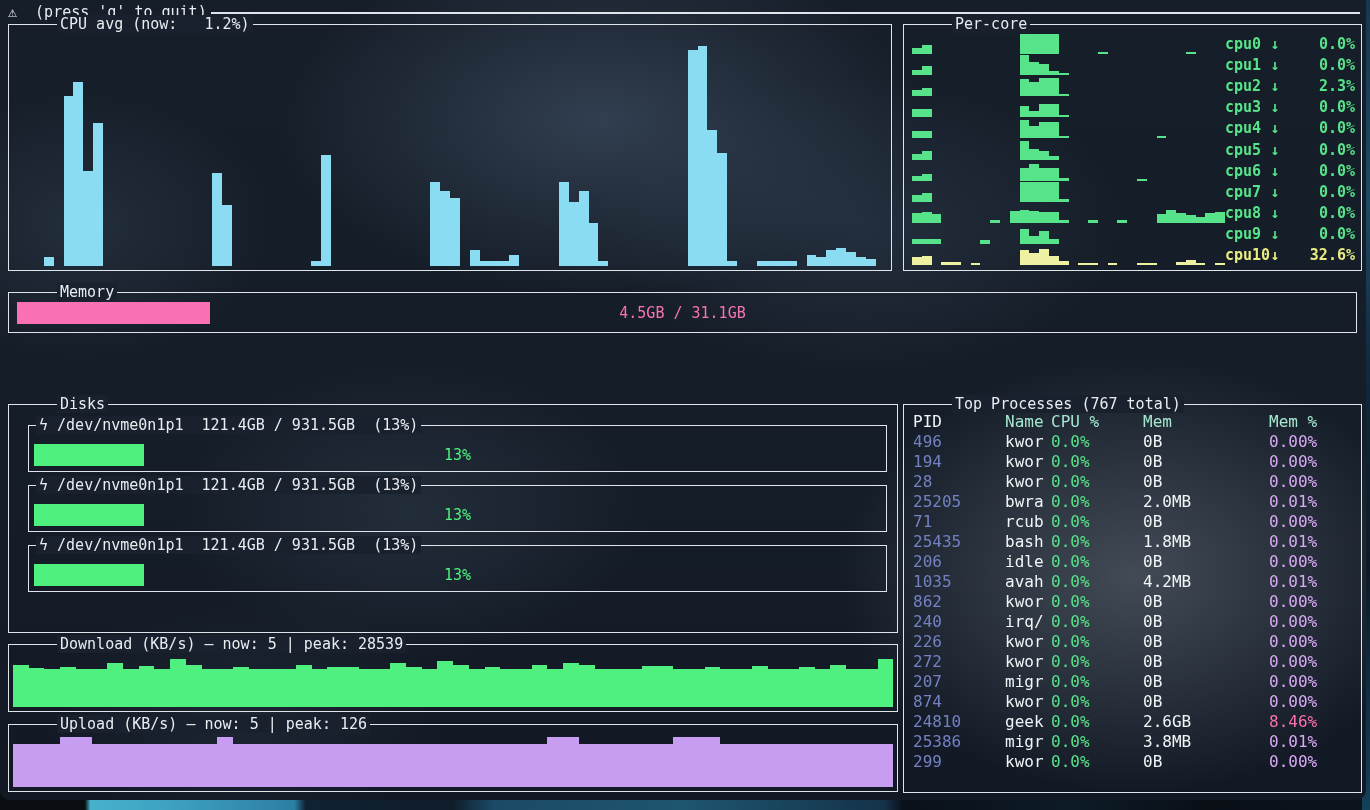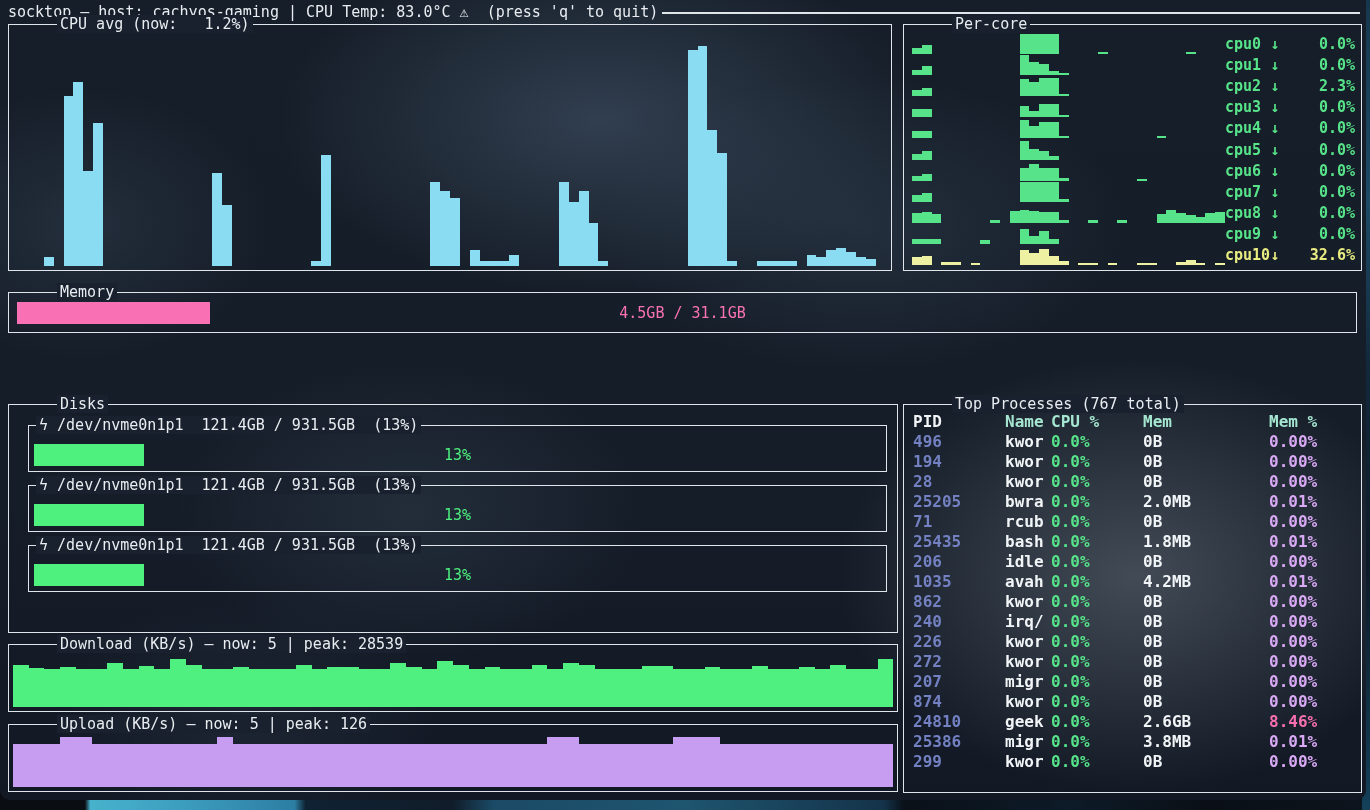--- a/index.html
+++ b/index.html
@@ -72,41 +72,40 @@
   
   .disk-box { position:relative; border:1.5px solid #dfe5ea; height:47px;
     margin:0 10px 13px 19px; }
   .disk-title { position:absolute; top:-10px; left:7px; padding:0 3px; background:#18212d;
     font-size:15px; line-height:18px; color:#e9edf1; white-space:pre; z-index:3; }
   .disk-gauge { position:absolute; left:5px; right:5px; bottom:5px; height:22px; }
 
   
   .proc-table { position:absolute; left:9px; right:4px; top:7px; }
   .proc-row { display:grid; grid-template-columns:92px 46px 92px 126px 1fr;
-    height:20px; line-height:20px; font-size:16px; font-weight:bold; white-space:pre; }
+    height:20px; line-height:20px; font-size:16px; font-weight:normal; white-space:pre; }
   .proc-row .c-pid { color:#7381c2; }
   .proc-row .c-name { color:#f2f5f7; }
   .proc-row .c-cpu { color:#57e389; }
   .proc-row .c-mem { color:#f2f5f7; }
   .proc-row .c-mempct { color:#d9a9f5; }
   .proc-row .hot { color:#fa6fb0; }
   .proc-head .c-pid { color:#f2f5f7; }
   .proc-head .c-name, .proc-head .c-cpu, .proc-head .c-mem, .proc-head .c-mempct { color:#a5e6d0; }
 </style>
 </head>
 <body>
 
 <div class="screen">
   <div class="wallpaper-bottom"></div>
   <div class="wallpaper-right"></div>
 
   <div class="terminal">
 
     <div class="titlebar">
-      <span>socktop — host: cachyos-gaming | CPU Temp: 83.0°C </span>
       <span>⚠</span>
       <span>  (press 'q' to quit)</span>
       <span class="rule"></span>
     </div>
 
     <div class="panel" style="left:8px; top:24px; width:884px; height:247px;">
       <span class="panel-title">CPU avg (now:   1.2%)</span>
       <div class="chart" style="left:5px; right:5px; top:14px; bottom:4px;">
           <div class="vbar blue" style="height: 0%;"></div>
           <div class="vbar blue" style="height: 0%;"></div>

